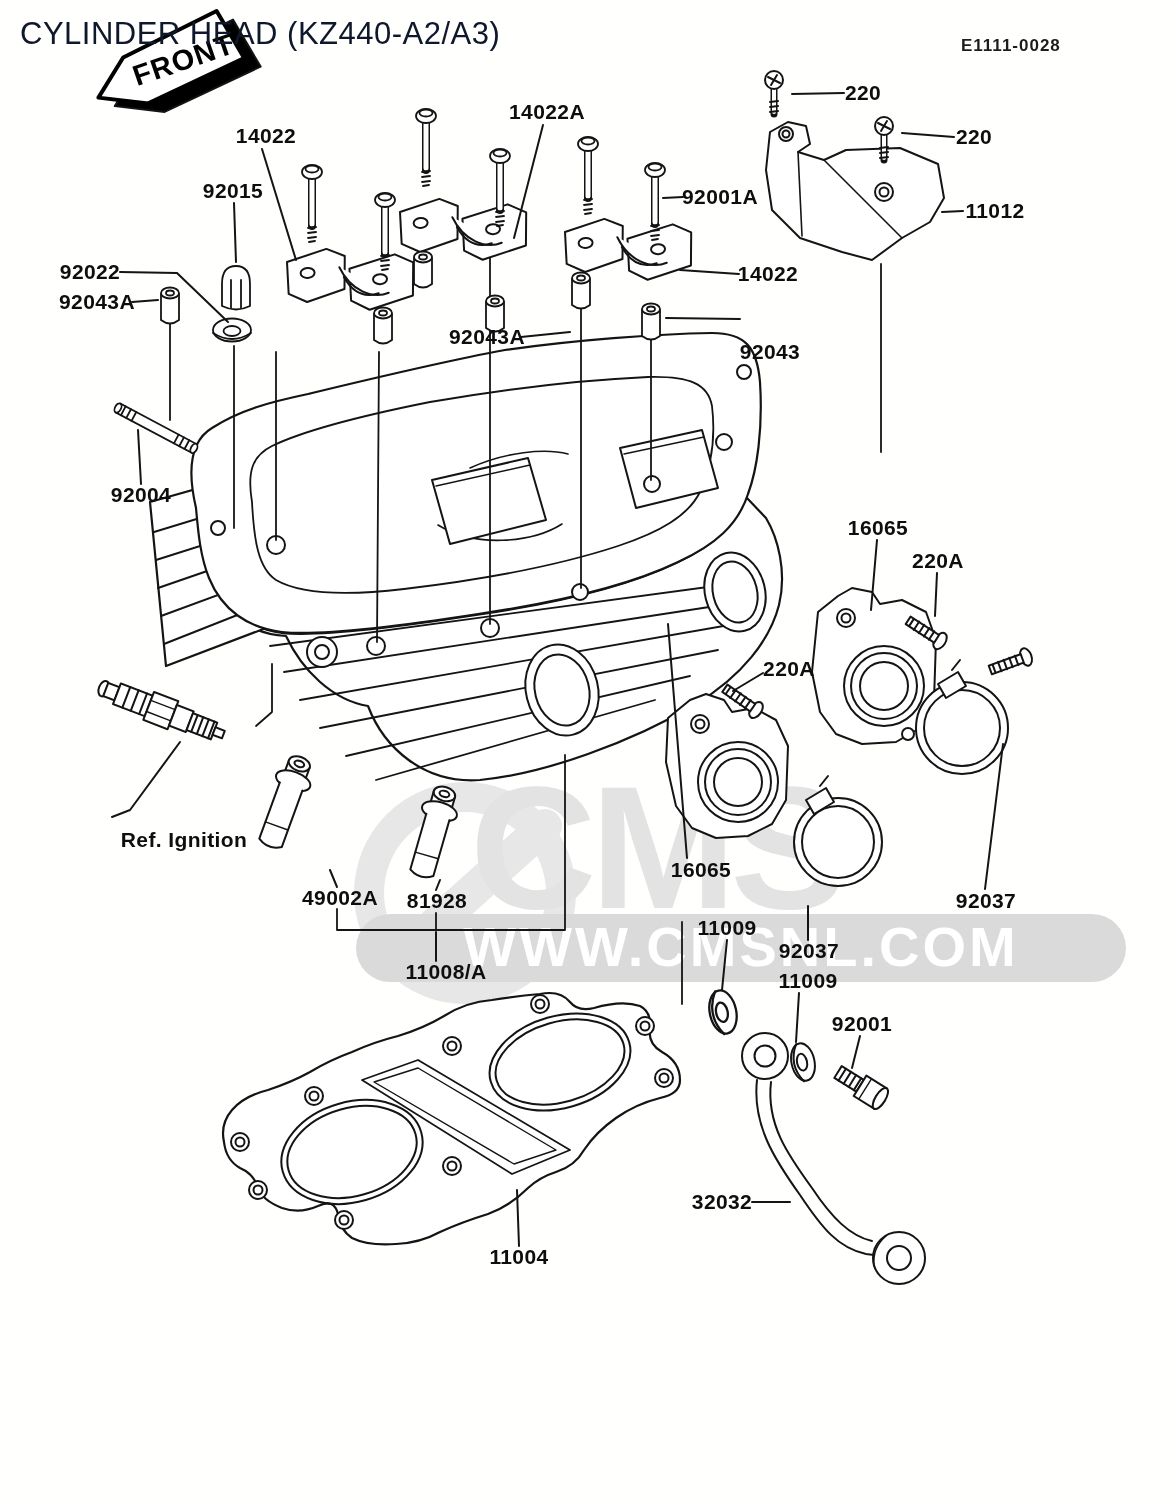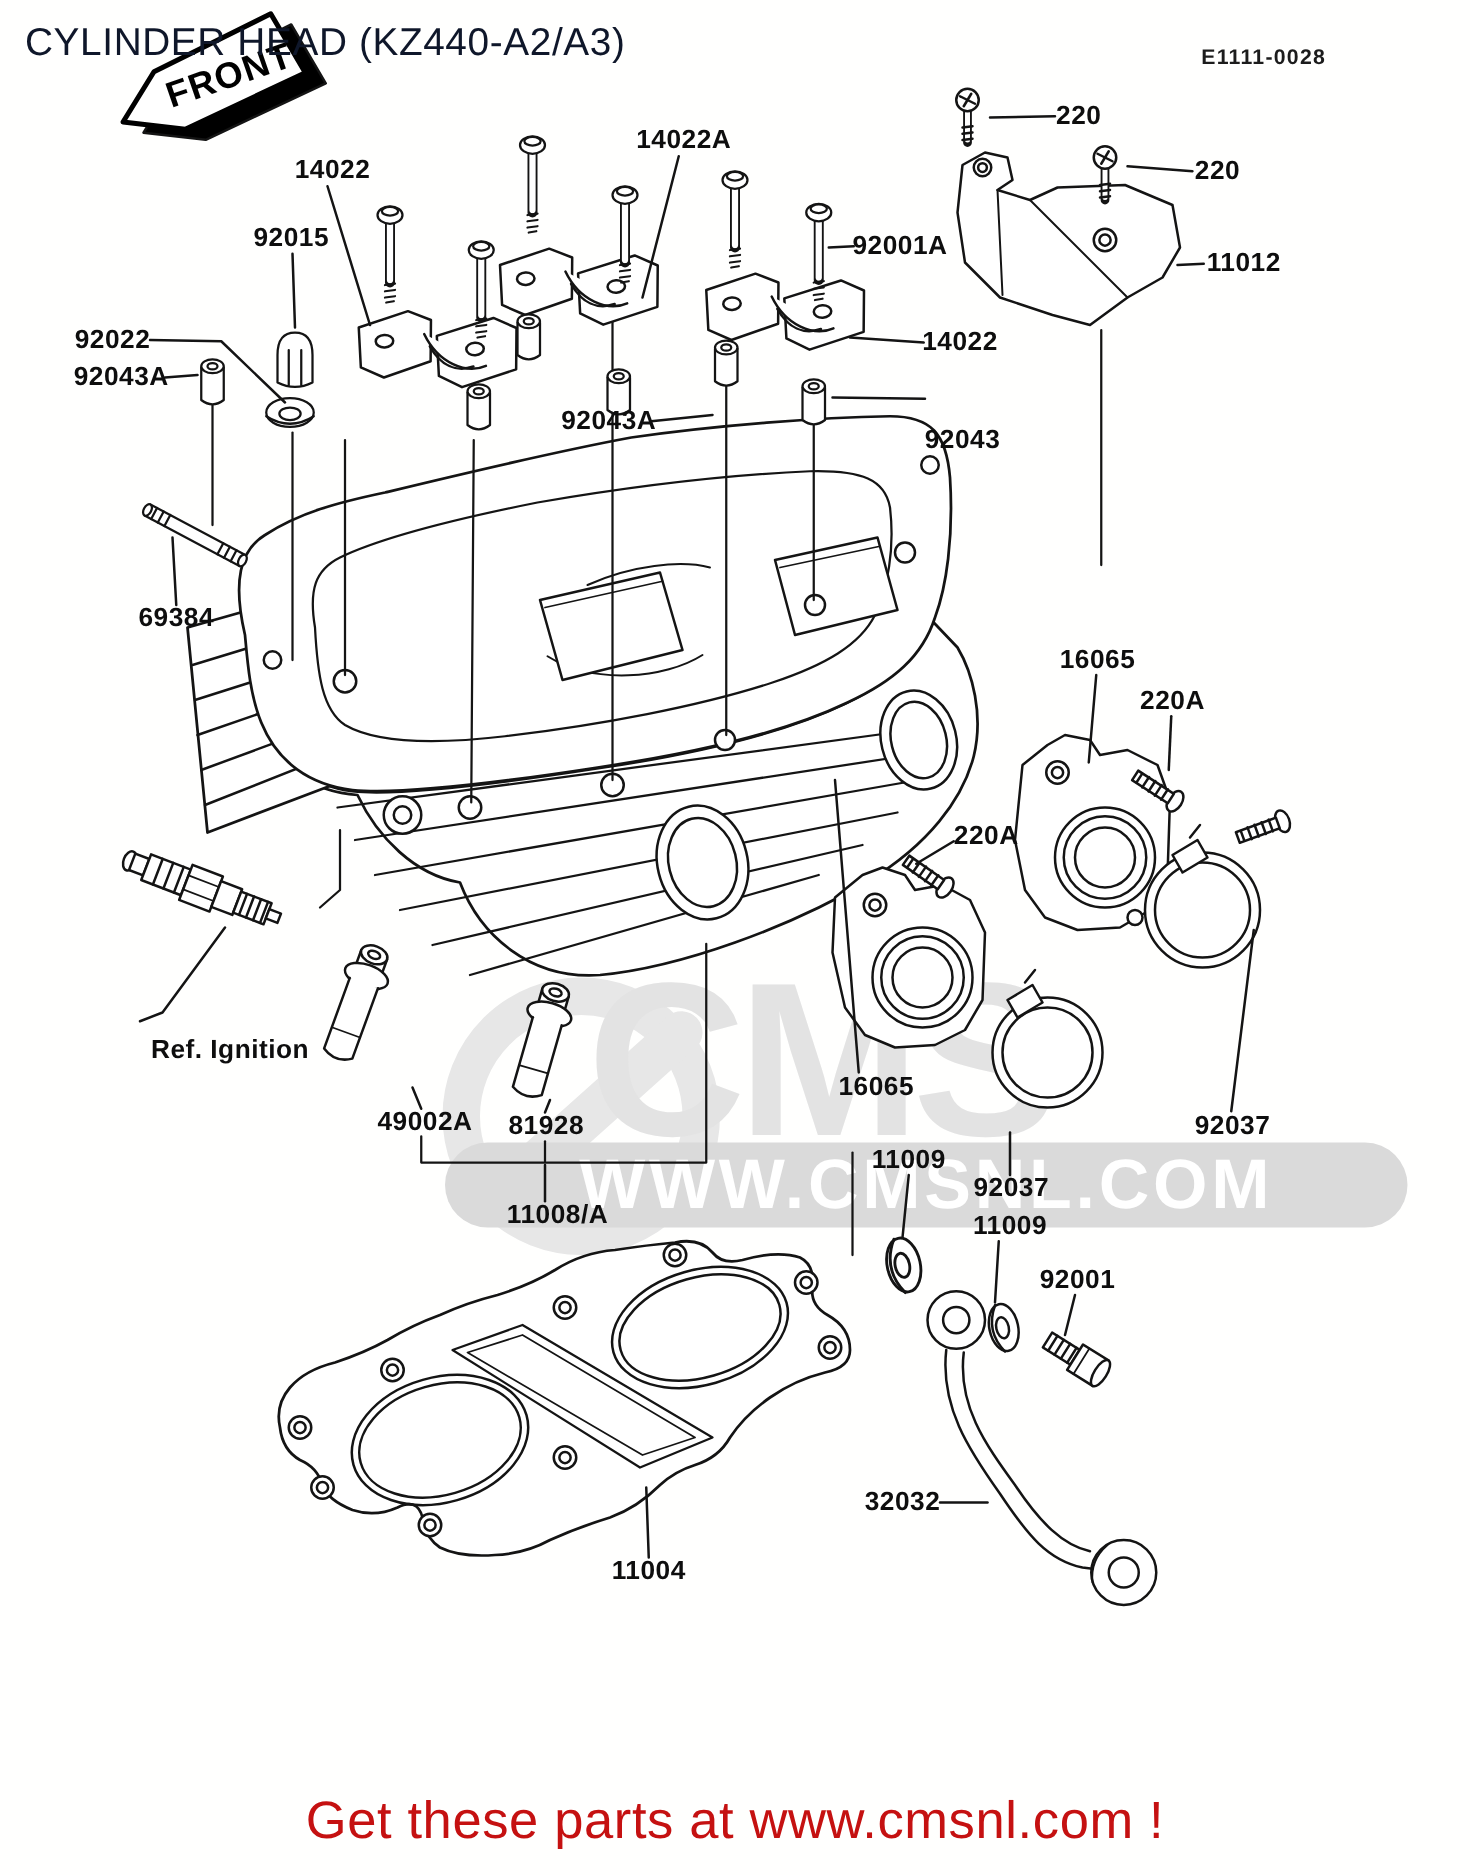--- a/index.html
+++ b/index.html
@@ -378,32 +378,31 @@
       <div class="part-label" style="left: 995px; top: 211px;">11012</div>
       <div class="part-label" style="left: 720px; top: 197px;">92001A</div>
       <div class="part-label" style="left: 266px; top: 136px;">14022</div>
       <div class="part-label" style="left: 547px; top: 112px;">14022A</div>
       <div class="part-label" style="left: 233px; top: 191px;">92015</div>
       <div class="part-label" style="left: 768px; top: 274px;">14022</div>
       <div class="part-label" style="left: 770px; top: 319px; margin-top: 33px;">92043</div>
       <div class="part-label" style="left: 90px; top: 272px;">92022</div>
       <div class="part-label" style="left: 97px; top: 302px;">92043A</div>
       <div class="part-label" style="left: 487px; top: 337px;">92043A</div>
-      <div class="part-label" style="left: 141px; top: 495px;">69384</div>
+      <div class="part-label" style="left: 141px; top: 495px;">92004</div>
       <div class="part-label" style="left: 878px; top: 528px;">16065</div>
       <div class="part-label" style="left: 938px; top: 561px;">220A</div>
       <div class="part-label" style="left: 789px; top: 669px;">220A</div>
       <div class="part-label" style="left: 701px; top: 870px;">16065</div>
       <div class="part-label" style="left: 986px; top: 901px;">92037</div>
       <div class="part-label" style="left: 809px; top: 951px;">92037</div>
       <div class="part-label" style="left: 727px; top: 928px;">11009</div>
       <div class="part-label" style="left: 808px; top: 981px;">11009</div>
       <div class="part-label" style="left: 862px; top: 1024px;">92001</div>
       <div class="part-label" style="left: 340px; top: 898px;">49002A</div>
       <div class="part-label" style="left: 437px; top: 901px;">81928</div>
       <div class="part-label" style="left: 446px; top: 972px;">11008/A</div>
       <div class="part-label" style="left: 519px; top: 1257px;">11004</div>
       <div class="part-label" style="left: 722px; top: 1202px; text-align: right;">32032</div>
       <div class="part-label" style="left: 184px; top: 840px;">Ref. Ignition</div>
     </div>
-  <div class="cms-banner">Get these parts at www.cmsnl.com !</div>
 
 </div>
 
 </body></html>

